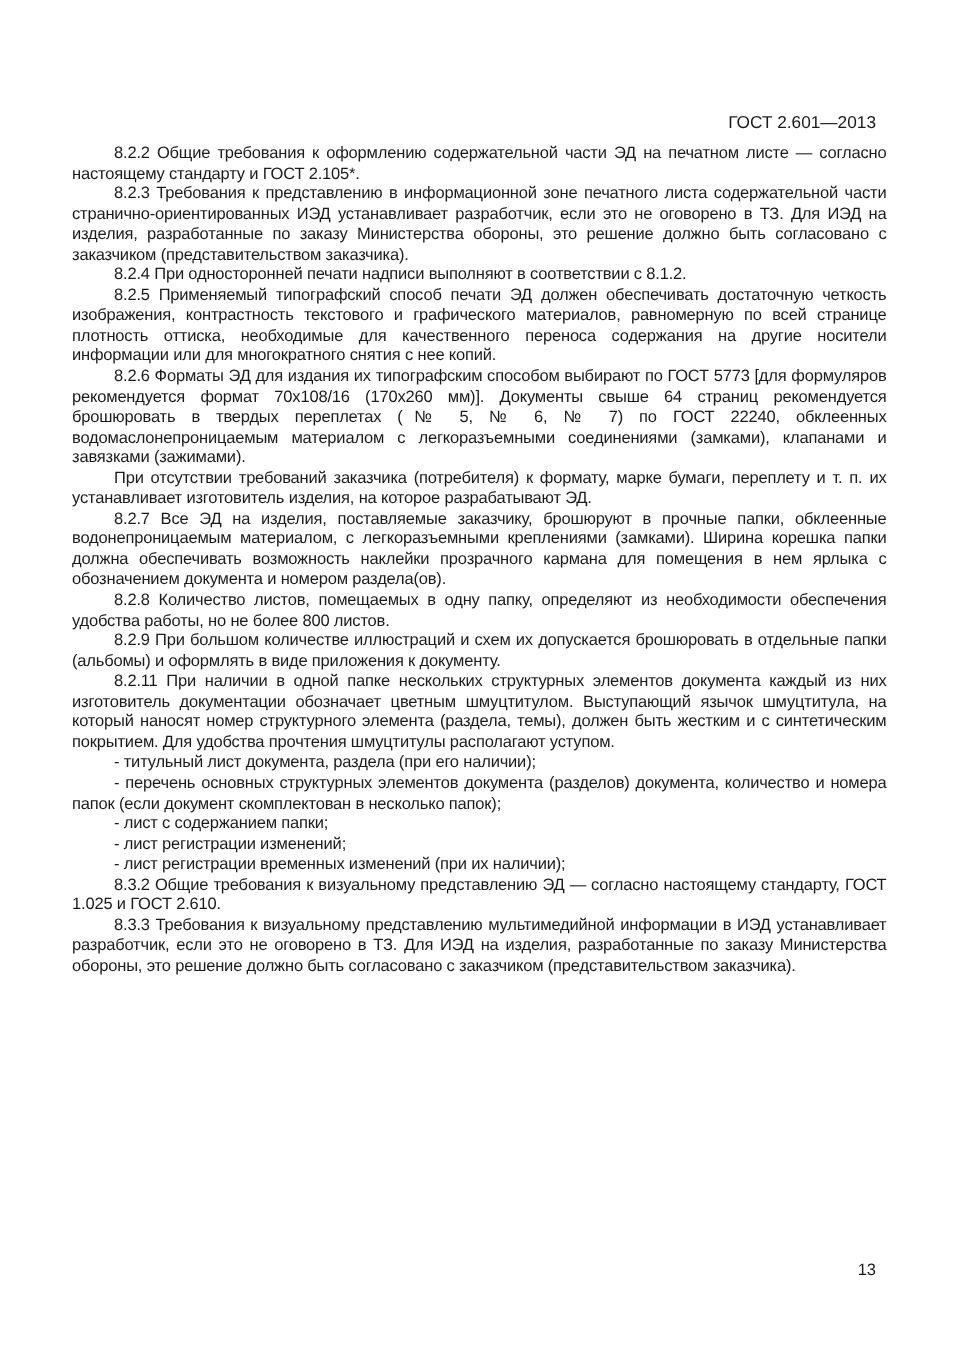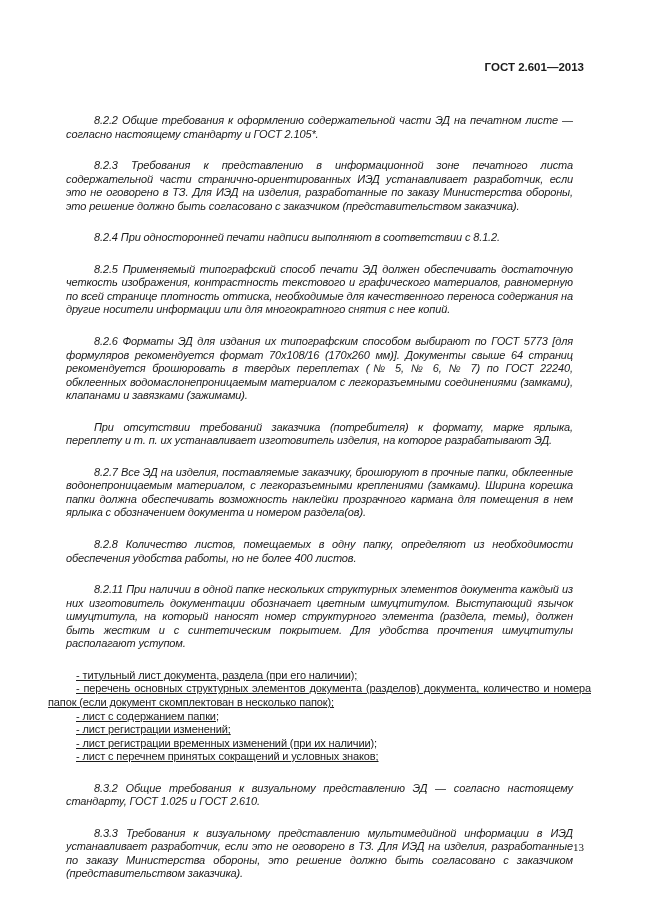--- a/index.html
+++ b/index.html
@@ -1,48 +1,48 @@
 <!DOCTYPE html>
 <html><head>
   <meta charset="utf-8">
   <style>
     html, body { margin: 0; padding: 0; background: #ffffff; }
     body { width: 646px; height: 913px; position: relative; overflow: hidden;
            font-family: "Liberation Sans", sans-serif; color: #1a1a1a; }
-    .header { position: absolute; top: 61px; right: 62px; font-size: 11.5px; font-weight: bold; letter-spacing: 0; }
+    .header { position: absolute; top: 76px; right: 62px; font-size: 11.5px; font-weight: normal; letter-spacing: 0; }
     .content { position: absolute; top: 96px; left: 48px; width: 543px;
                font-size: 11px; line-height: 13.55px; letter-spacing: -0.12px; }
-    .p { margin: 18px; text-align: justify; text-indent: 28px; font-style: italic; }
-    .li { margin: 0; text-align: justify; text-indent: 28px; text-decoration: underline; }
+    .p { margin: 0; text-align: justify; text-indent: 28px; }
+    .li { margin: 0; text-align: justify; text-indent: 28px; }
     .section-title { margin: 9px 0 8px 0; text-indent: 28px; font-weight: bold; font-size: 11px; }
-    .page-num { position: absolute; top: 841px; right: 62px; font-size: 11px; font-family: Liberation Serif, serif; }
+    .page-num { position: absolute; top: 841px; right: 62px; font-size: 11px; }
   </style>
 </head>
 <body>
 
 <div class="header">ГОСТ 2.601—2013</div>
 
 <div class="content">
   <p class="p">8.2.2 Общие требования к оформлению содержательной части ЭД на печатном листе — согласно настоящему стандарту и ГОСТ 2.105*.</p>
   <p class="p">8.2.3 Требования к представлению в информационной зоне печатного листа содержательной части странично-ориентированных ИЭД устанавливает разработчик, если это не оговорено в ТЗ. Для ИЭД на изделия, разработанные по заказу Министерства обороны, это решение должно быть согласовано с заказчиком (представительством заказчика).</p>
   <p class="p">8.2.4 При односторонней печати надписи выполняют в соответствии с 8.1.2.</p>
   <p class="p">8.2.5 Применяемый типографский способ печати ЭД должен обеспечивать достаточную четкость изображения, контрастность текстового и графического материалов, равномерную по всей странице плотность оттиска, необходимые для качественного переноса содержания на другие носители информации или для многократного снятия с нее копий.</p>
   <p class="p">8.2.6 Форматы ЭД для издания их типографским способом выбирают по ГОСТ 5773 [для формуляров рекомендуется формат 70x108/16 (170x260 мм)]. Документы свыше 64 страниц рекомендуется брошюровать в твердых переплетах (№ 5, № 6, № 7) по ГОСТ 22240, обклеенных водомаслонепроницаемым материалом с легкоразъемными соединениями (замками), клапанами и завязками (зажимами).</p>
-  <p class="p">При отсутствии требований заказчика (потребителя) к формату, марке ярлыка, переплету и т. п. их устанавливает изготовитель изделия, на которое разрабатывают ЭД.</p>
+  <p class="p">При отсутствии требований заказчика (потребителя) к формату, марке бумаги, переплету и т. п. их устанавливает изготовитель изделия, на которое разрабатывают ЭД.</p>
   <p class="p">8.2.7 Все ЭД на изделия, поставляемые заказчику, брошюруют в прочные папки, обклеенные водонепроницаемым материалом, с легкоразъемными креплениями (замками). Ширина корешка папки должна обеспечивать возможность наклейки прозрачного кармана для помещения в нем ярлыка с обозначением документа и номером раздела(ов).</p>
-  <p class="p">8.2.8 Количество листов, помещаемых в одну папку, определяют из необходимости обеспечения удобства работы, но не более 400 листов.</p>
+  <p class="p">8.2.8 Количество листов, помещаемых в одну папку, определяют из необходимости обеспечения удобства работы, но не более 800 листов.</p>
+  <p class="p">8.2.9 При большом количестве иллюстраций и схем их допускается брошюровать в отдельные папки (альбомы) и оформлять в виде приложения к документу.</p>
   <p class="p">8.2.11 При наличии в одной папке нескольких структурных элементов документа каждый из них изготовитель документации обозначает цветным шмуцтитулом. Выступающий язычок шмуцтитула, на который наносят номер структурного элемента (раздела, темы), должен быть жестким и с синтетическим покрытием. Для удобства прочтения шмуцтитулы располагают уступом.</p>
 
   <div>
     <p class="li">- титульный лист документа, раздела (при его наличии);</p>
     <p class="li">- перечень основных структурных элементов документа (разделов) документа, количество и номера папок (если документ скомплектован в несколько папок);</p>
     <p class="li">- лист с содержанием папки;</p>
     <p class="li">- лист регистрации изменений;</p>
     <p class="li">- лист регистрации временных изменений (при их наличии);</p>
-    <p class="li">- лист с перечнем принятых сокращений и условных знаков;</p>
   </div>
 
 
   <p class="p">8.3.2 Общие требования к визуальному представлению ЭД — согласно настоящему стандарту, ГОСТ 1.025 и ГОСТ 2.610.</p>
   <p class="p">8.3.3 Требования к визуальному представлению мультимедийной информации в ИЭД устанавливает разработчик, если это не оговорено в ТЗ. Для ИЭД на изделия, разработанные по заказу Министерства обороны, это решение должно быть согласовано с заказчиком (представительством заказчика).</p>
 </div>
 
 <div class="page-num">13</div>
 
 </body></html>

